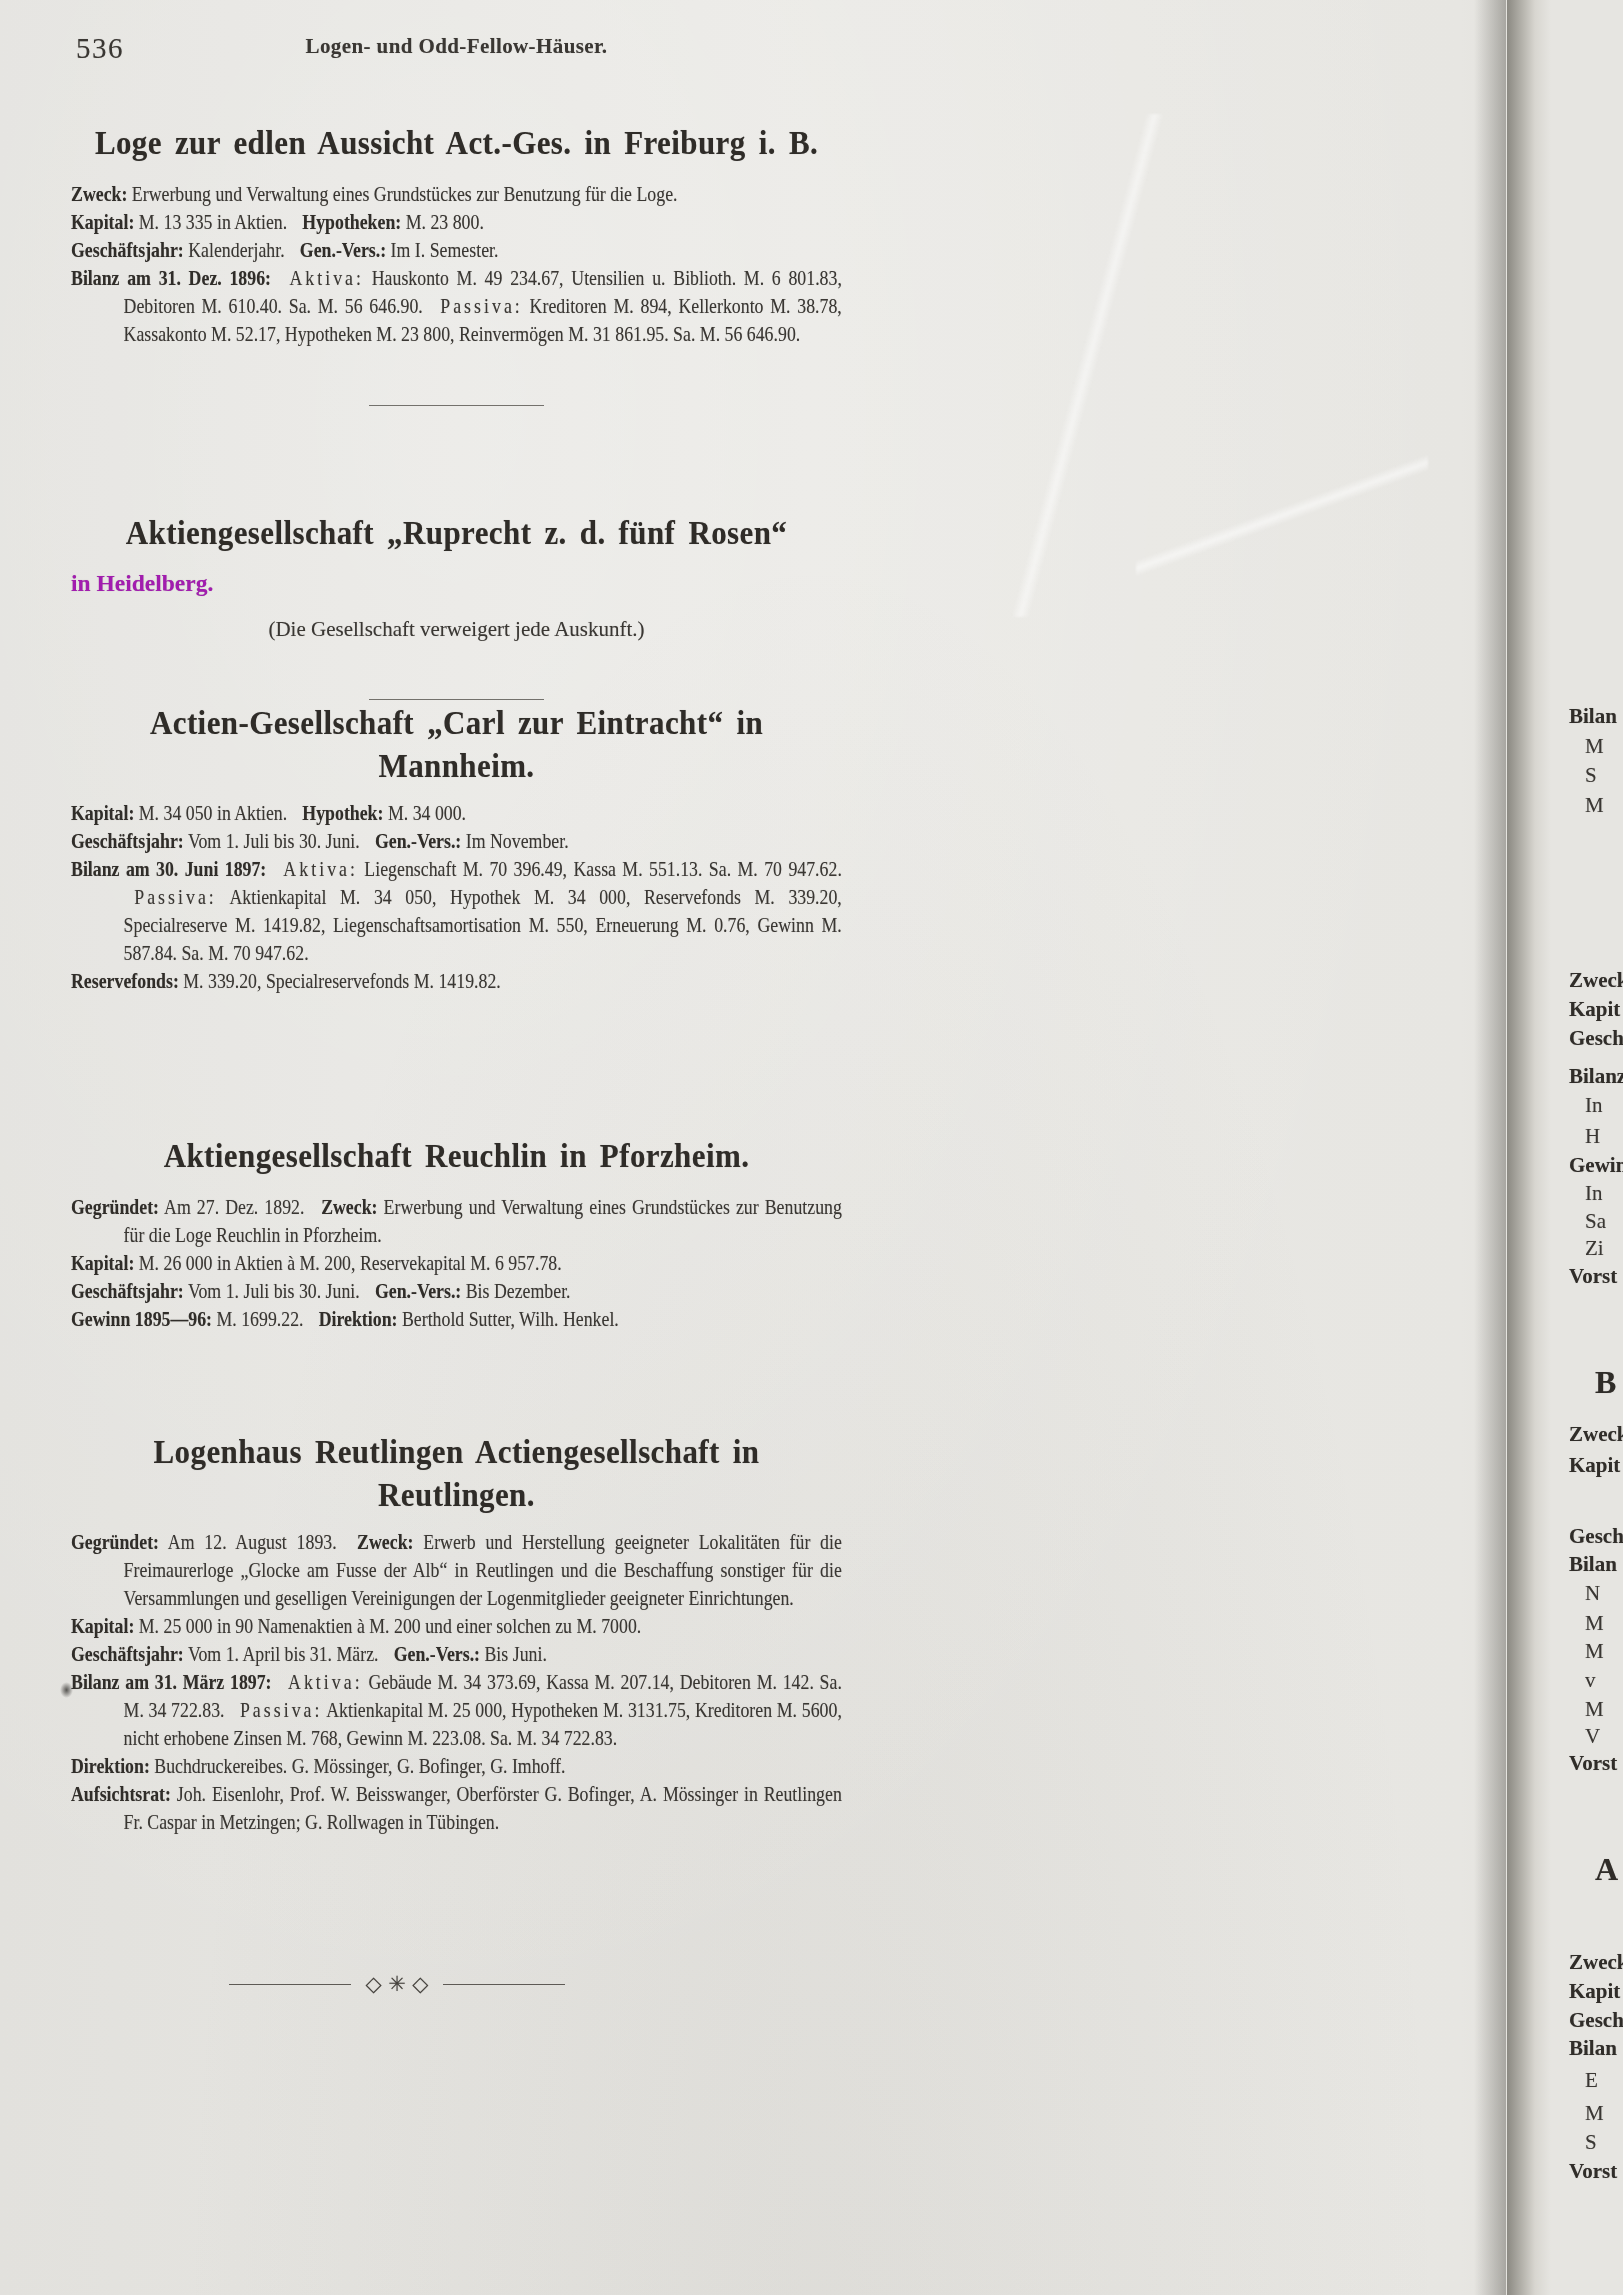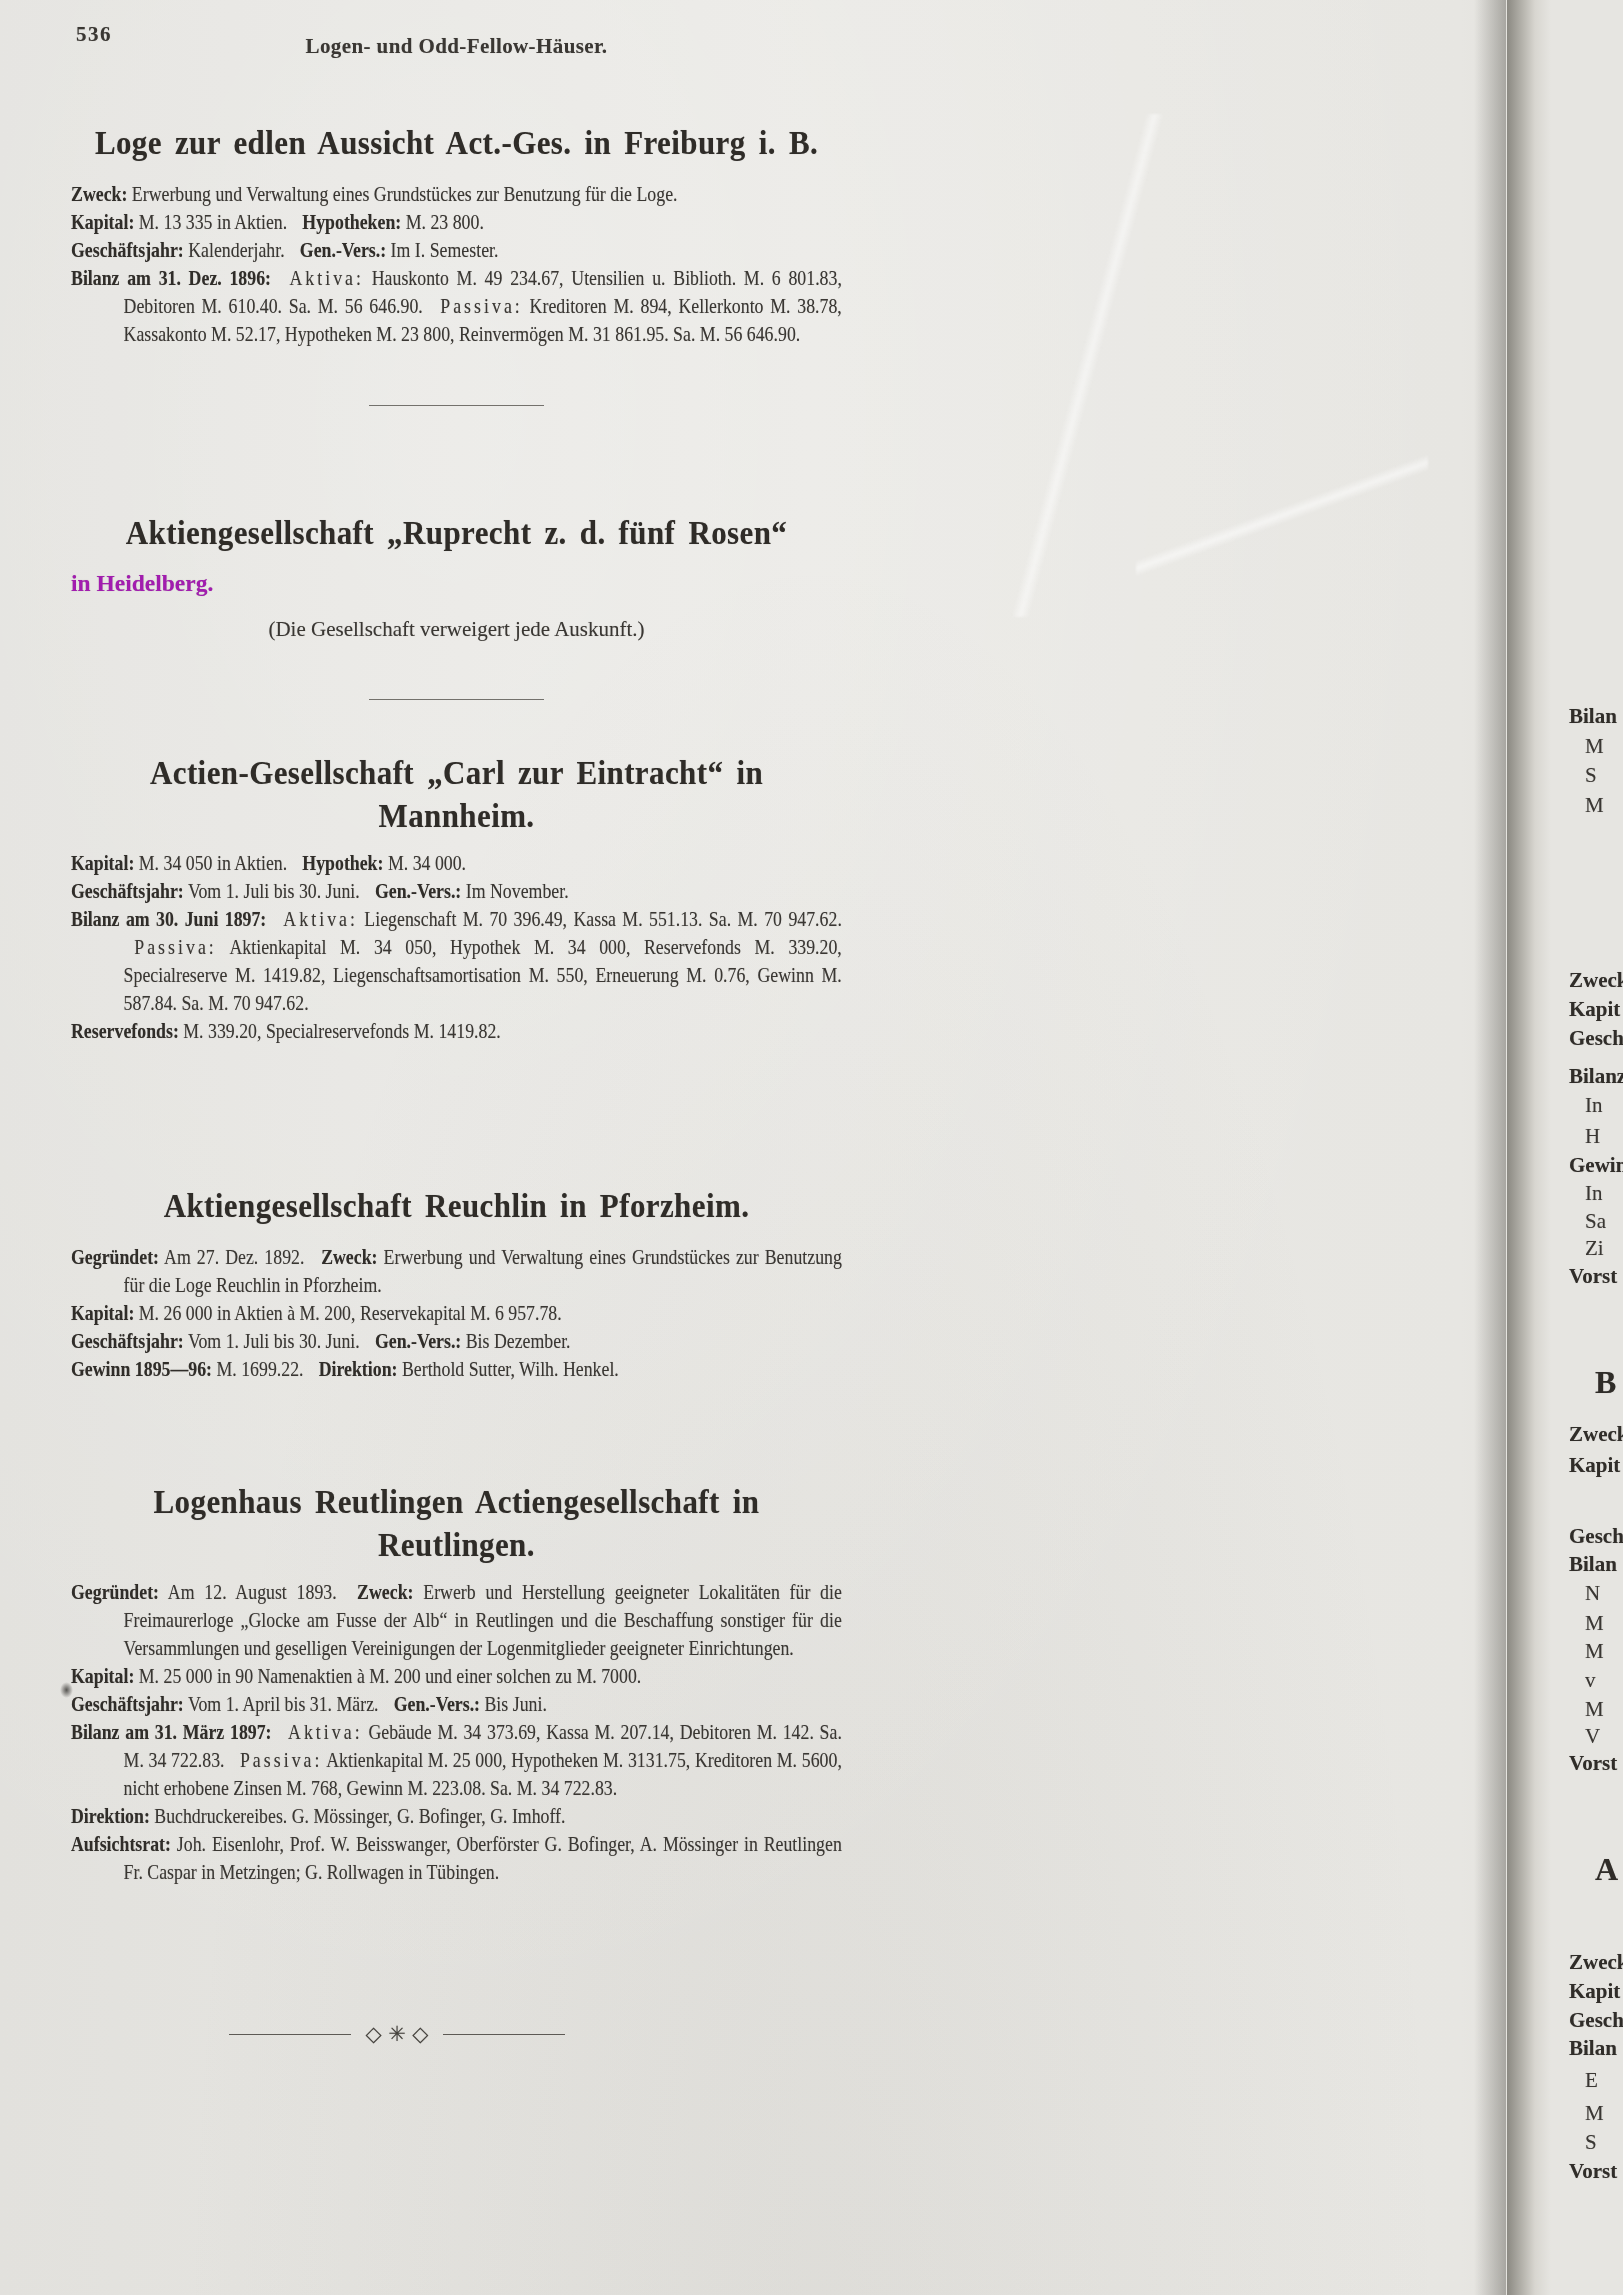--- a/index.html
+++ b/index.html
@@ -12,27 +12,27 @@
       radial-gradient(ellipse at 28% 18%, rgba(255,255,255,.28), rgba(255,255,255,0) 62%),
       radial-gradient(ellipse at 50% 105%, rgba(120,117,110,.10), rgba(120,117,110,0) 55%),
       linear-gradient(to right,#e2e1dd 0%,#e9e8e4 50%,#e7e6e2 90%,#dcdad4 100%),
       #e6e5e1;
     text-shadow:0 0 0.8px rgba(58,55,51,.35);
   }
   #page{position:absolute;inset:0;}
   #content{position:absolute;left:71px;top:0;width:771px;}
 
   header{position:relative;padding-top:34px;height:29px;}
-  #pagenum{position:absolute;left:4.9px;top:22px;font-size:21px;font-weight:700;letter-spacing:1.6px;}
+  #pagenum{position:absolute;left:4.9px;top:32px;font-size:29px;font-weight:400;letter-spacing:1.6px;}
   #runhead{display:block;text-align:center;font-size:21px;font-weight:700;letter-spacing:0.4px;}
 
   section.company{margin:0;}
   #s1{margin-top:57px;}
   #s2{margin-top:104px;}
-  #s3{margin-top:50px;}
+  #s3{}
   #s4{margin-top:138px;}
   #s5{margin-top:96px;}
 
   .h-main{
     font-size:31px;font-weight:700;text-align:center;line-height:39px;
     letter-spacing:0.4px;word-spacing:4.9px;color:#2f2c28;
     transform:scaleY(1.12);transform-origin:center top;
     margin:0 0 21px 0;
   }
   .h-sub{font-size:23.5px;font-weight:700;text-align:left;margin-top:13px;color:#a21caf;}

